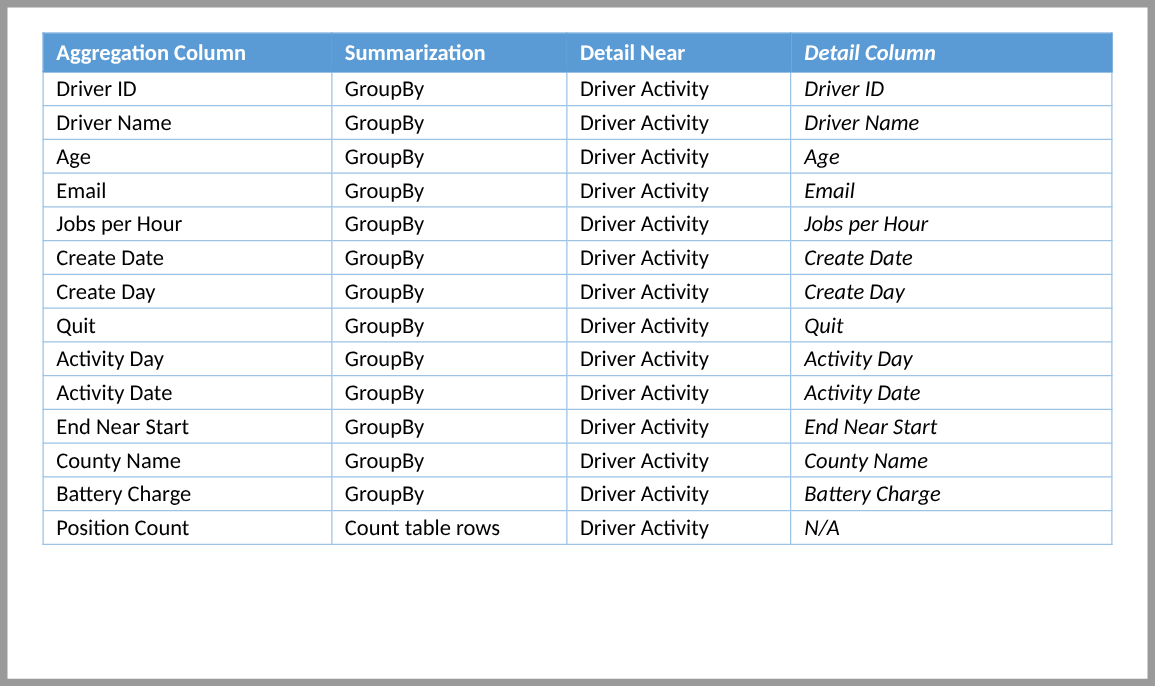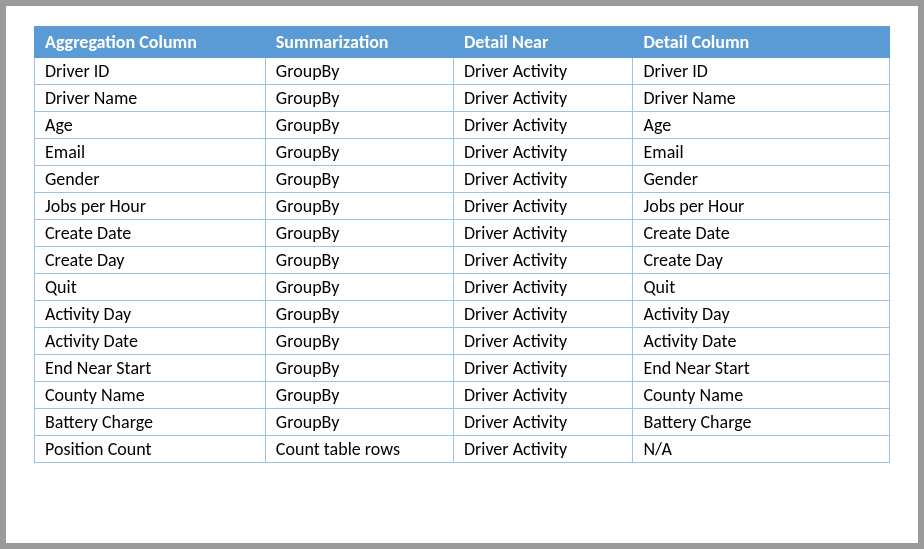--- a/index.html
+++ b/index.html
@@ -35,21 +35,21 @@
     }
     tbody td {
       padding: 2px 10px;
       border: 1px solid #9cc2e5;
       color: #000000;
       background: #ffffff;
     }
     th.col0, td.col0 { width: 27%; }
     th.col1, td.col1 { width: 22%; }
     th.col2, td.col2 { width: 21%; }
-    th.col3, td.col3 { width: 30%; }
+    th.col3, td.col3 { width: 30%; font-style: italic; }
   </style>
 </head>
 <body>
 
 <div class="container">
   <table>
     <thead>
       <tr>
         <th class="col0">Aggregation Column</th>
         <th class="col1">Summarization</th>
@@ -74,26 +74,20 @@
           <td class="col0">Age</td>
           <td class="col1">GroupBy</td>
           <td class="col2">Driver Activity</td>
           <td class="col3">Age</td>
         </tr>
         <tr>
           <td class="col0">Email</td>
           <td class="col1">GroupBy</td>
           <td class="col2">Driver Activity</td>
           <td class="col3">Email</td>
-        </tr>
-        <tr>
-          <td class="col0">Gender</td>
-          <td class="col1">GroupBy</td>
-          <td class="col2">Driver Activity</td>
-          <td class="col3">Gender</td>
         </tr>
         <tr>
           <td class="col0">Jobs per Hour</td>
           <td class="col1">GroupBy</td>
           <td class="col2">Driver Activity</td>
           <td class="col3">Jobs per Hour</td>
         </tr>
         <tr>
           <td class="col0">Create Date</td>
           <td class="col1">GroupBy</td>

